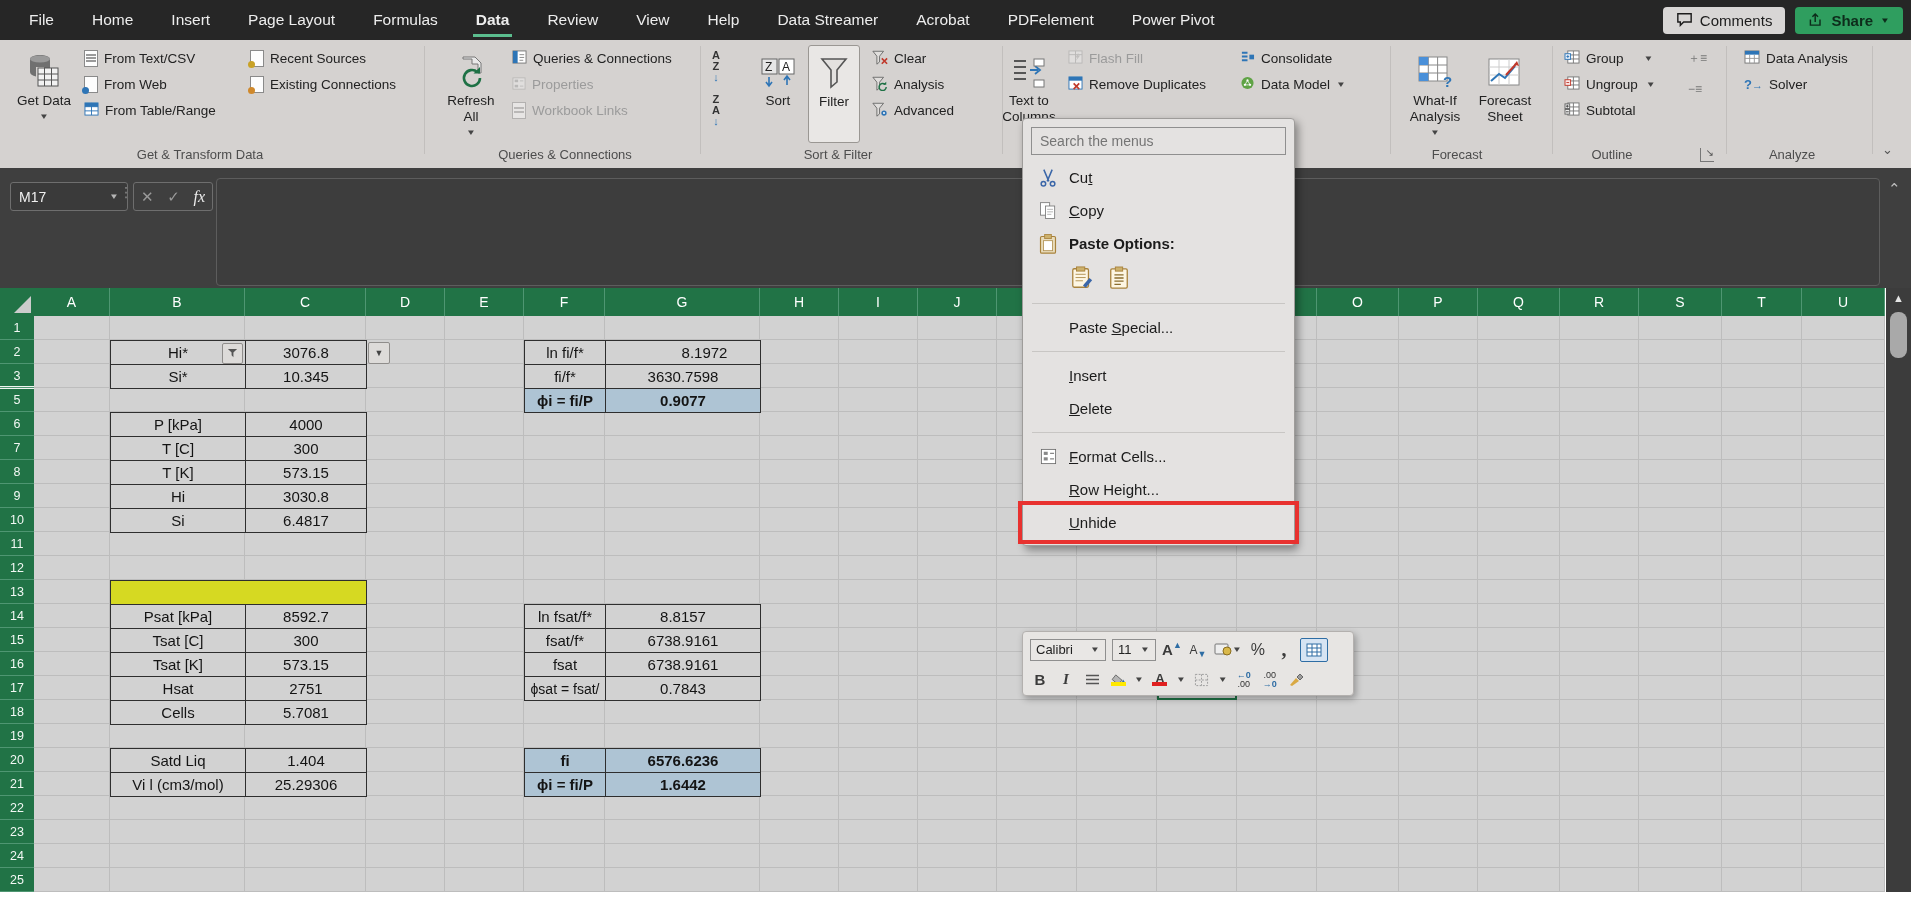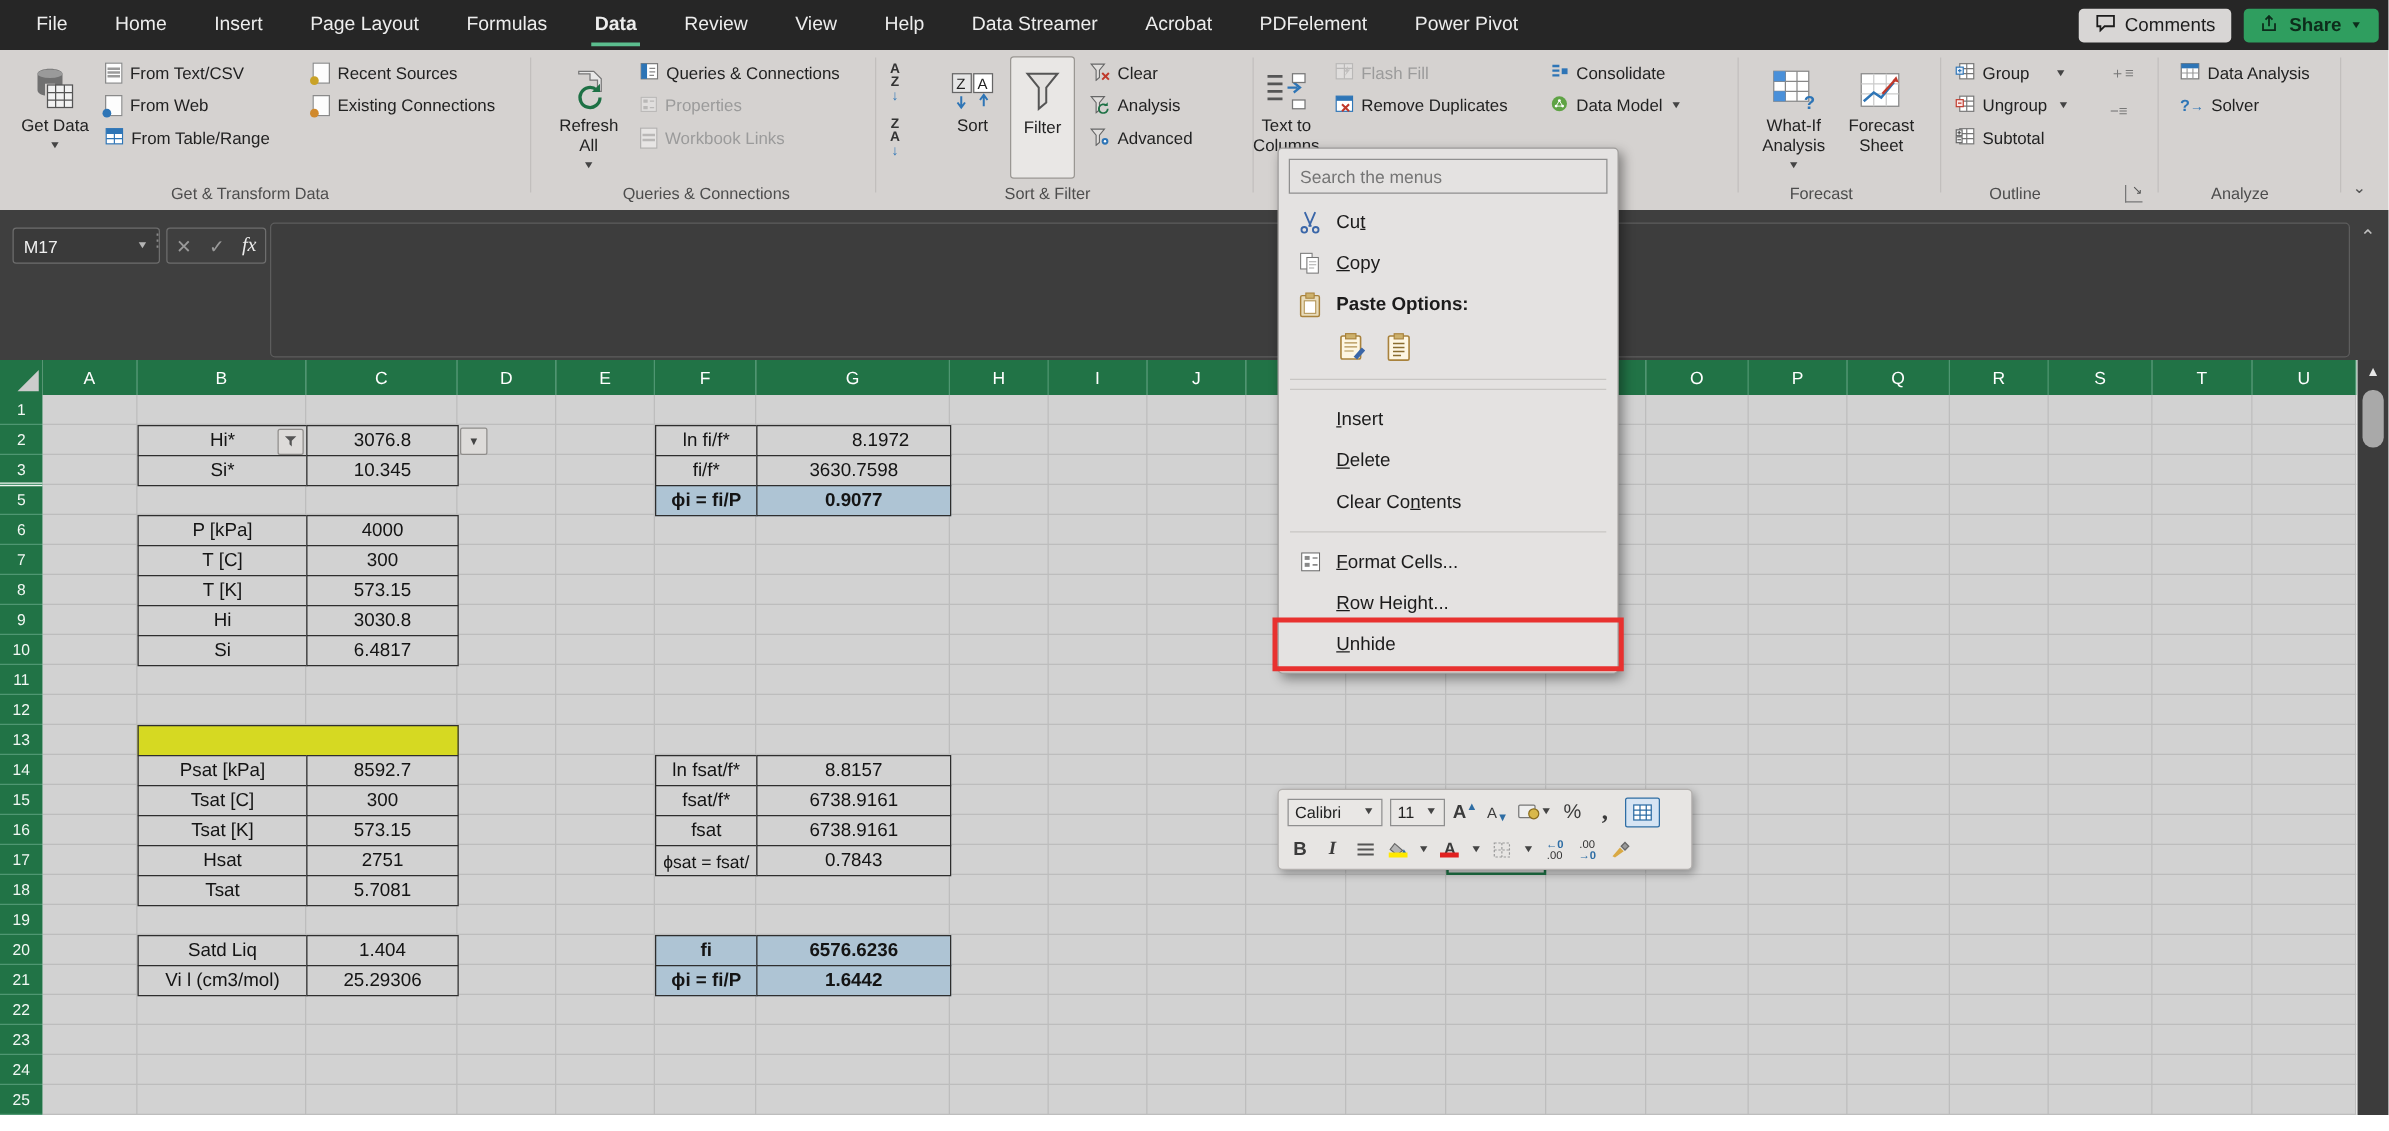--- a/index.html
+++ b/index.html
@@ -595,21 +595,21 @@
       <div class="cell t" style="left: 245px; top: 220px; width: 122px; height: 25px;">6.4817</div>
       <div class="cell ty" style="left: 110px; top: 292px; width: 257px; height: 25px;"></div>
       <div class="cell t" style="left: 110px; top: 316px; width: 136px; height: 25px;">Psat [kPa]</div>
       <div class="cell t" style="left: 245px; top: 316px; width: 122px; height: 25px;">8592.7</div>
       <div class="cell t" style="left: 110px; top: 340px; width: 136px; height: 25px;">Tsat [C]</div>
       <div class="cell t" style="left: 245px; top: 340px; width: 122px; height: 25px;">300</div>
       <div class="cell t" style="left: 110px; top: 364px; width: 136px; height: 25px;">Tsat [K]</div>
       <div class="cell t" style="left: 245px; top: 364px; width: 122px; height: 25px;">573.15</div>
       <div class="cell t" style="left: 110px; top: 388px; width: 136px; height: 25px;">Hsat</div>
       <div class="cell t" style="left: 245px; top: 388px; width: 122px; height: 25px;">2751</div>
-      <div class="cell t" style="left: 110px; top: 412px; width: 136px; height: 25px;">Tsat</div>
+      <div class="cell t" style="left: 110px; top: 412px; width: 136px; height: 25px;">Cells</div>
       <div class="cell t" style="left: 245px; top: 412px; width: 122px; height: 25px;">5.7081</div>
       <div class="cell t" style="left: 524px; top: 316px; width: 82px; height: 25px;">ln fsat/f*</div>
       <div class="cell t" style="left: 605px; top: 316px; width: 156px; height: 25px;">8.8157</div>
       <div class="cell t" style="left: 524px; top: 340px; width: 82px; height: 25px;">fsat/f*</div>
       <div class="cell t" style="left: 605px; top: 340px; width: 156px; height: 25px;">6738.9161</div>
       <div class="cell t" style="left: 524px; top: 364px; width: 82px; height: 25px;">fsat</div>
       <div class="cell t" style="left: 605px; top: 364px; width: 156px; height: 25px;">6738.9161</div>
       <div class="cell t" style="left: 524px; top: 388px; width: 82px; height: 25px; font-size: 14px;">ϕsat = fsat/</div>
       <div class="cell t" style="left: 605px; top: 388px; width: 156px; height: 25px;">0.7843</div>
       <div class="cell t" style="left: 110px; top: 460px; width: 136px; height: 25px;">Satd Liq</div>
@@ -684,32 +684,32 @@
           </div>
           <div class="pbtn">
             <svg width="22" height="24" viewBox="0 0 24 26">
               <rect x="3" y="3" width="18" height="21" rx="1.5" fill="#fdf6e3" stroke="#a8823c" stroke-width="1.4"></rect>
               <rect x="8" y="1" width="8" height="4.5" fill="#cdb16c" stroke="#a8823c"></rect>
               <path d="M7 9.5h10M7 13h10M7 16.5h10M7 20h7" stroke="#8a6d2f" stroke-width="1.4"></path>
             </svg>
           </div>
         </div>
         <div class="msep"></div>
+        <div class="mi">
+          <div class="mic"></div>
+          <span class="mtxt">Paste <span style="text-decoration: underline;">S</span>pecial...</span>
+        </div>
         <div class="msep"></div>
         <div class="mi">
           <div class="mic"></div>
           <span class="mtxt"><span style="text-decoration: underline;">I</span>nsert</span>
         </div>
         <div class="mi">
           <div class="mic"></div>
           <span class="mtxt"><span style="text-decoration: underline;">D</span>elete</span>
-        </div>
-        <div class="mi">
-          <div class="mic"></div>
-          <span class="mtxt">Clear Co<span style="text-decoration: underline;">n</span>tents</span>
         </div>
         <div class="msep"></div>
         <div class="mi">
           <div class="mic">
             <svg width="19" height="19" viewBox="0 0 24 24">
               <rect x="3" y="3" width="18" height="18" fill="#fff" stroke="#666"></rect>
               <rect x="6" y="6" width="5" height="4" fill="#888"></rect>
               <rect x="6" y="13" width="5" height="4" fill="#888"></rect>
               <path d="M14 8h5M14 15h5" stroke="#888" stroke-width="1.6"></path>
             </svg>

